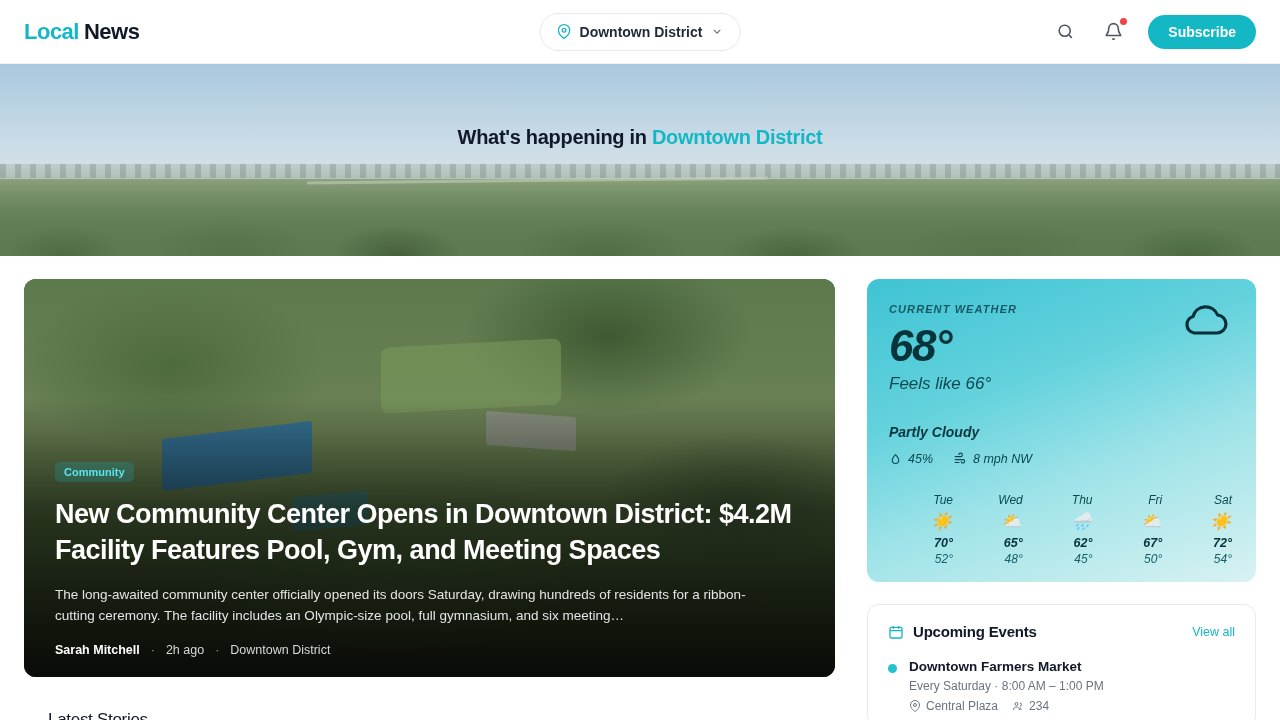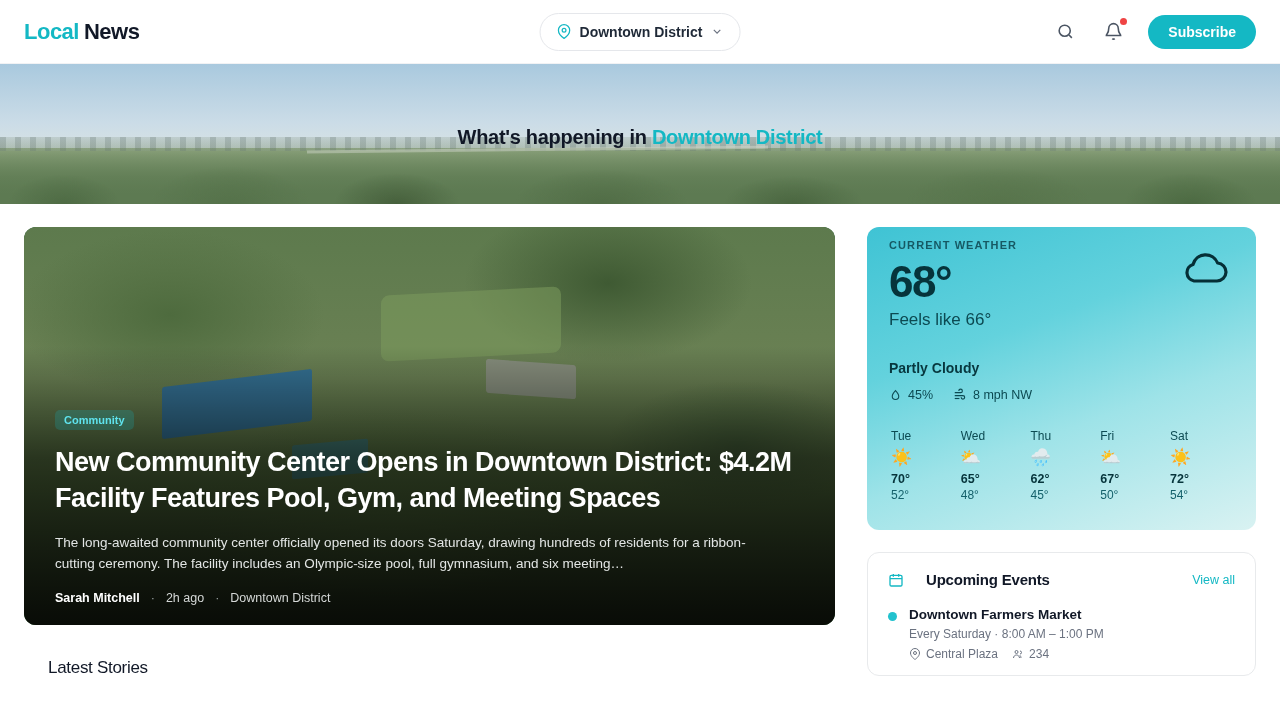--- a/index.html
+++ b/index.html
@@ -79,21 +79,21 @@
     color: #ffffff;
     font-size: 14px;
     font-weight: 700;
     border: none;
     cursor: pointer;
     font-family: "Liberation Sans", sans-serif;
   }
 
   
   .hero-banner {
-    height: 140px;
+    height: 192px;
     position: relative;
     overflow: hidden;
     background: linear-gradient(to bottom, #b9d4e6 0%, #cfe0ea 42%, #9bb089 58%, #6f8a60 80%, #5c7751 100%);
   }
   .hero-banner .sky-haze {
     position: absolute; left: 0; right: 0; top: 0; height: 60%;
     background: linear-gradient(to bottom, #a9c9de 0%, #cbdce7 70%, #d7e2e4 100%);
   }
   .hero-banner .skyline {
     position: absolute; left: 0; right: 0; top: 52%; height: 14px;
@@ -239,25 +239,26 @@
     font-weight: 400;
     letter-spacing: -0.3px;
     color: #111827;
     margin-left: 24px;
   }
 
   
   .weather {
     height: 303px;
     border-radius: 12px;
-    padding: 12px 22px;
+    padding: 24px 22px;
     position: relative;
     overflow: hidden;
     background: linear-gradient(160deg, #3fc3d4 0%, #63d2dd 35%, #9ee3e8 62%, #d9f2f2 100%);
     color: #0b3b42;
+    font-style: italic;
   }
   .weather .label {
     font-size: 11px;
     font-weight: 700;
     letter-spacing: 1.1px;
     color: #0d4650;
     opacity: .85;
   }
   .weather .temp {
     font-size: 44px;
@@ -286,42 +287,42 @@
     color: #0c4a52;
   }
   .weather .stats span { display: flex; align-items: center; gap: 6px; }
   .forecast {
     display: flex;
     justify-content: space-between;
     margin-top: 27px;
     padding: 0 2px;
   }
   .fc-day {
-    text-align: left;
+    text-align: right;
     width: 62px;
   }
   .fc-day .d { font-size: 12px; color: #0c4a52; }
   .fc-day .ic { font-size: 17px; margin: 6px 0 5px; line-height: 18px; }
   .fc-day .hi { font-size: 12.5px; font-weight: 700; color: #06343b; }
   .fc-day .lo { font-size: 12px; color: #14616b; margin-top: 2px; }
 
   
   .events {
     margin-top: 22px;
     border: 1px solid #e8eaec;
     border-radius: 12px;
     padding: 18px 20px;
     background: #fff;
     height: 124px;
     overflow: hidden;
   }
   .events-head {
     display: flex;
     align-items: center;
-    gap: 22px;
+    gap: 9px;
   }
   .events-head .cal { color: #14b8c4; display: flex; }
   .events-head h3 {
     font-size: 15px;
     font-weight: 700;
     letter-spacing: -0.2px;
   }
   .events-head .viewall {
     margin-left: auto;
     font-size: 12.5px;

